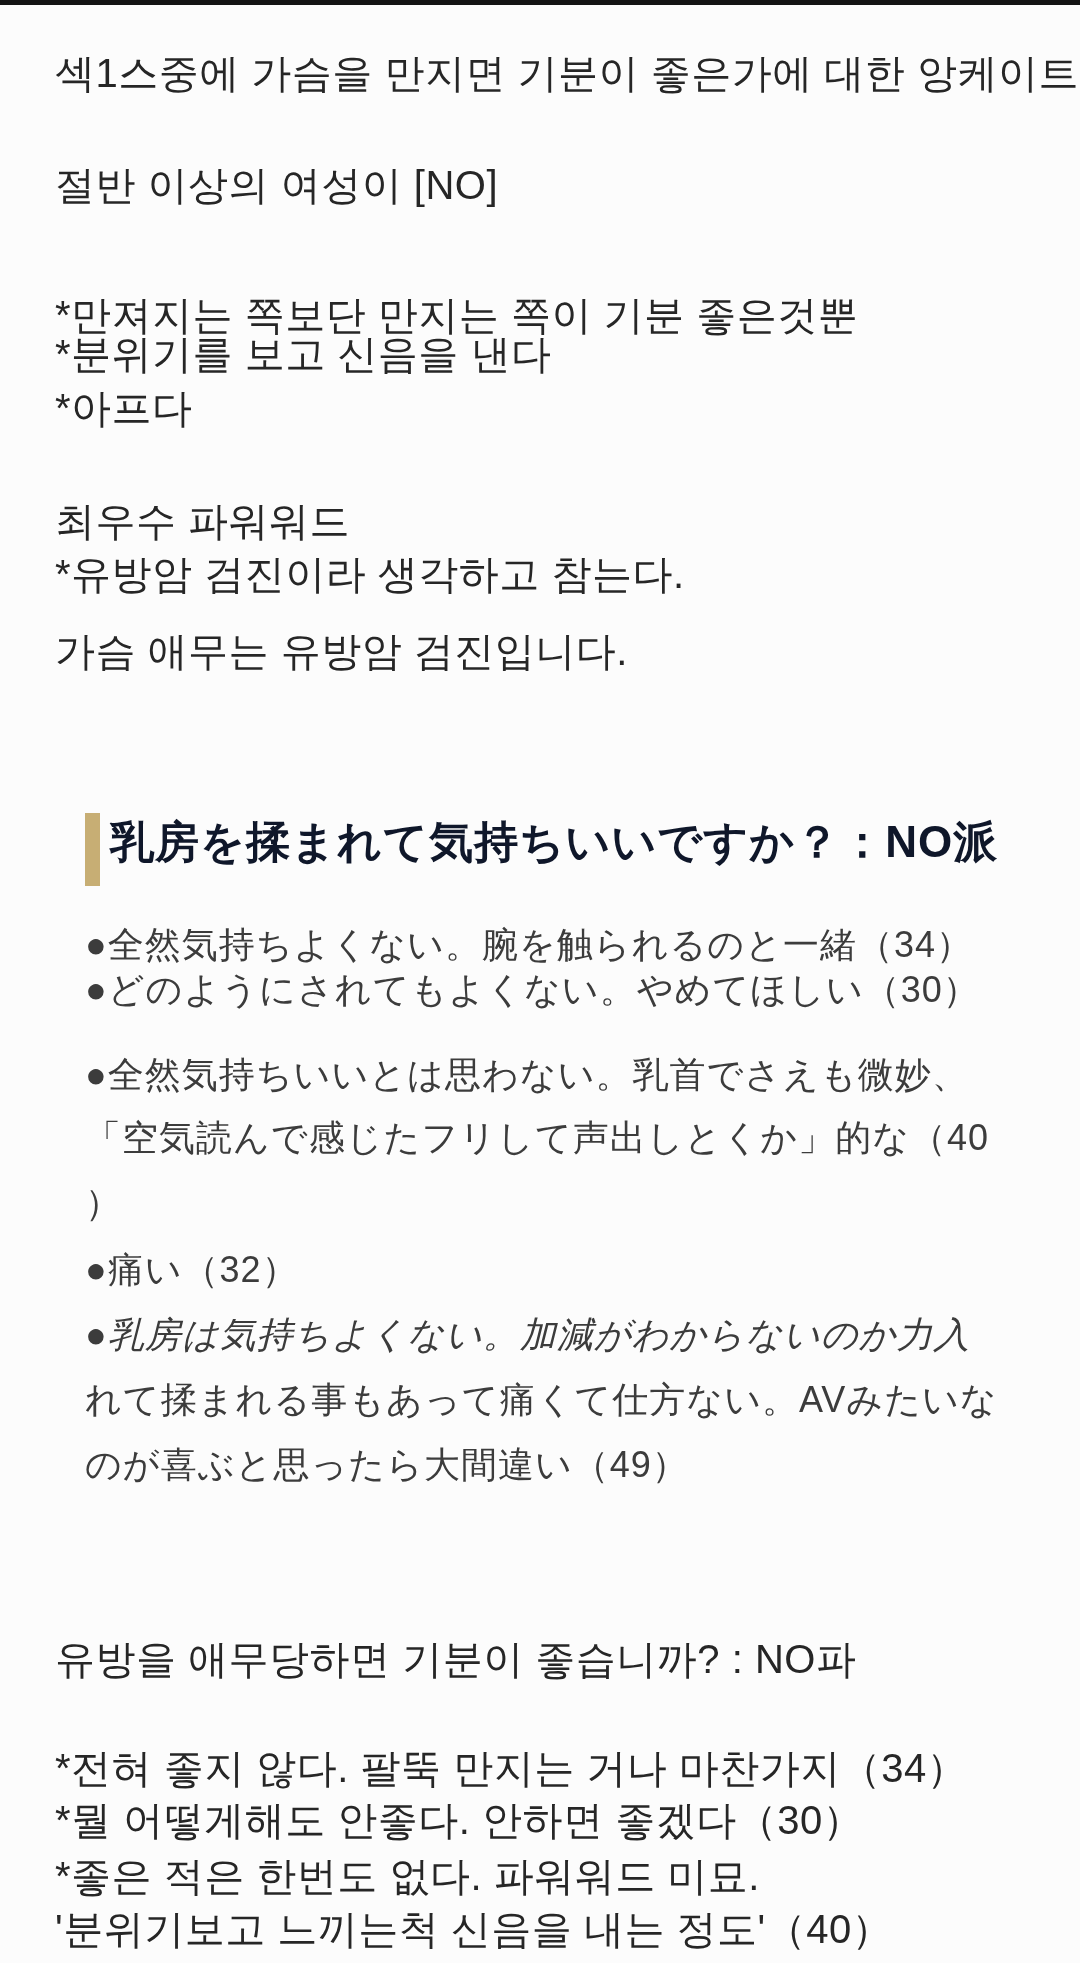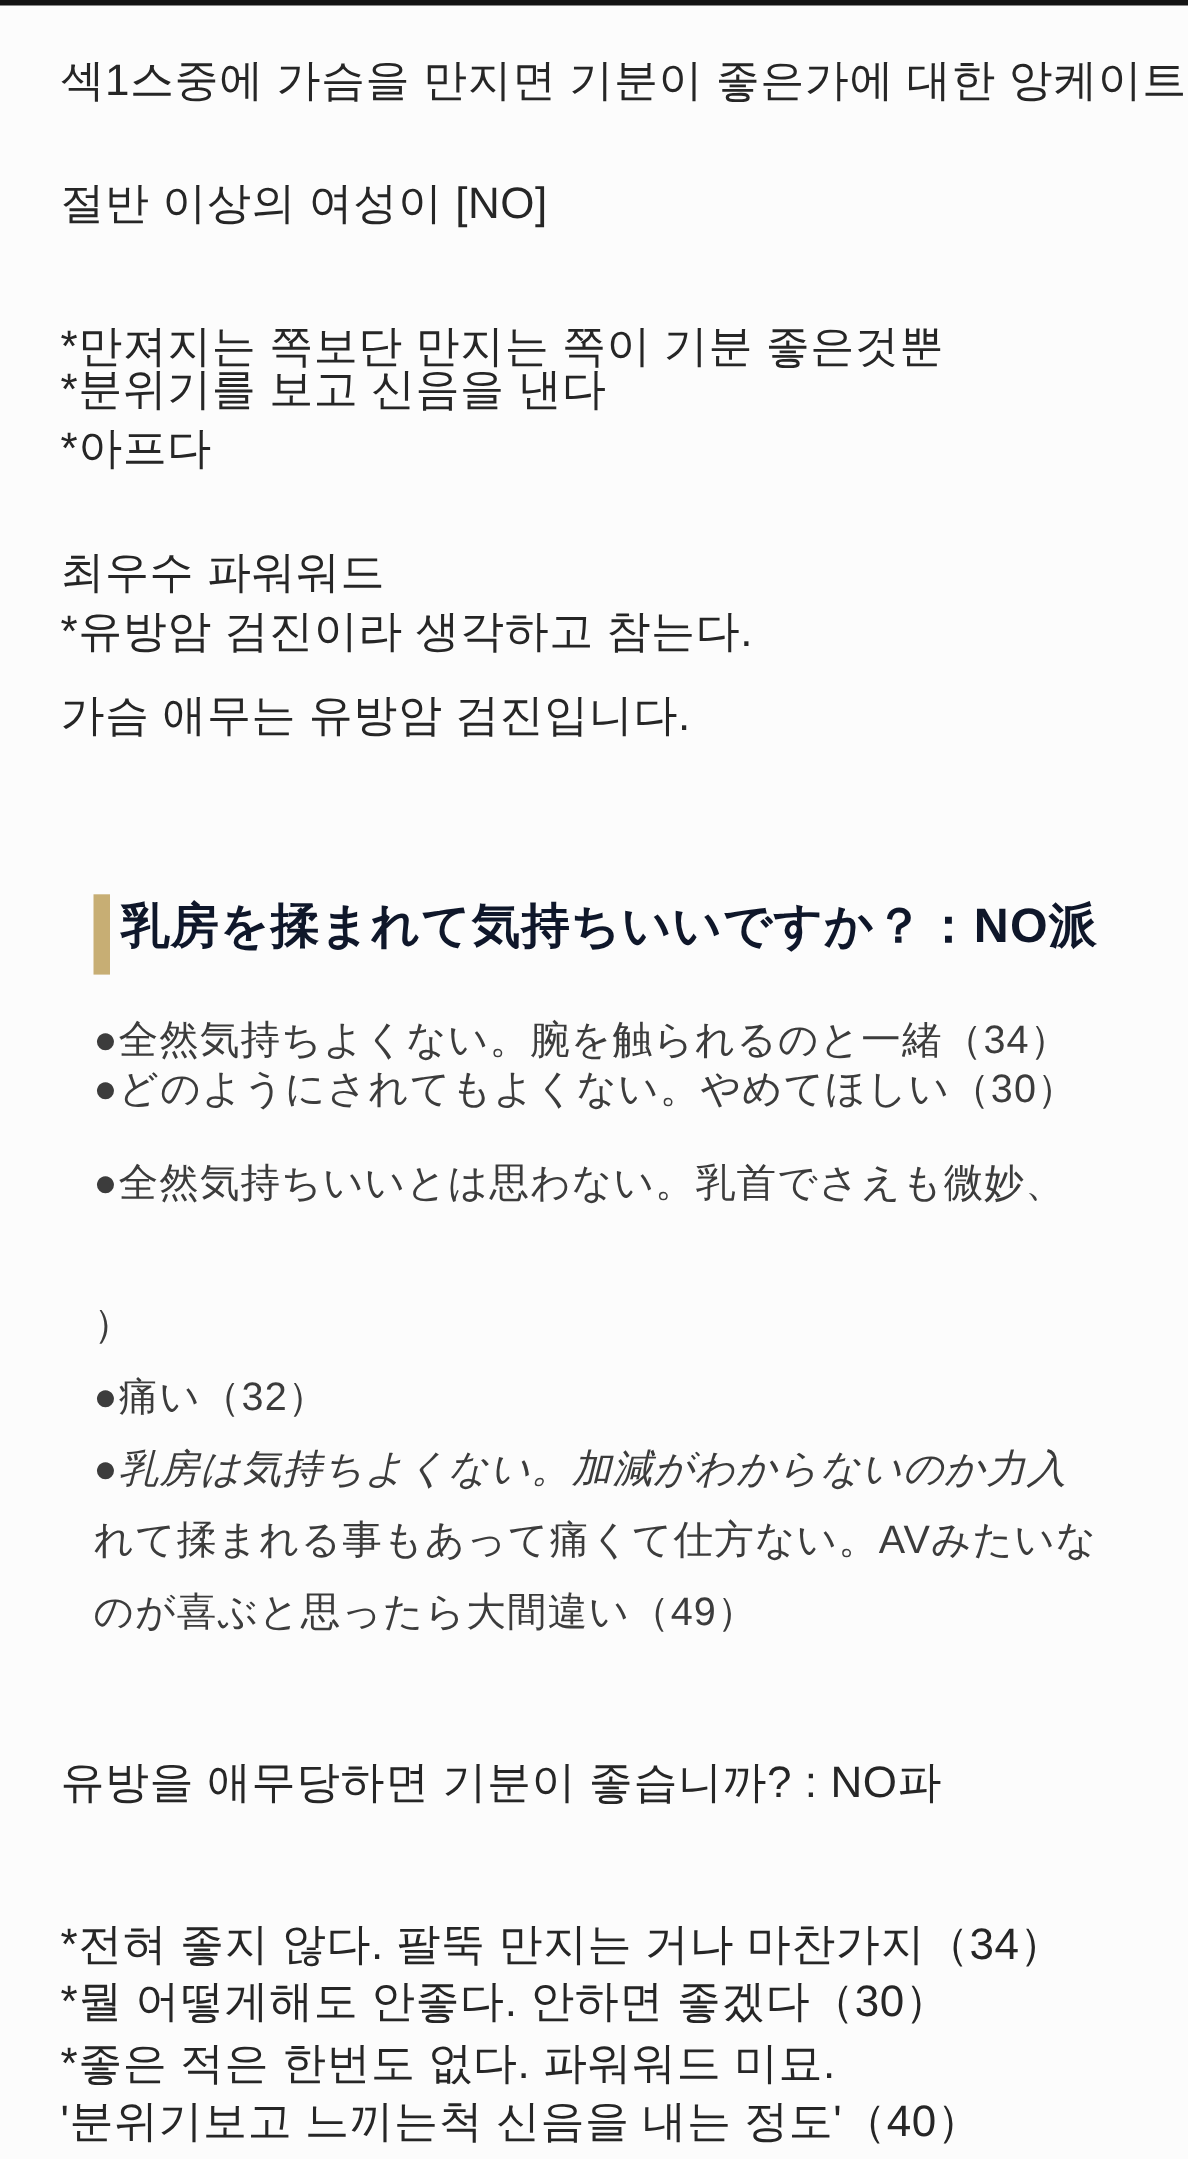--- a/index.html
+++ b/index.html
@@ -66,21 +66,21 @@
   .t8 { top: 628px; }
   .j0 { top: 923px; }
   .j1 { top: 968px; }
   .j2 { top: 1053px; }
   .j3 { top: 1116px; }
   .j4 { top: 1181px; }
   .j5 { top: 1248px; }
   .j6 { top: 1313px; font-style: italic; }
   .j7 { top: 1378px; }
   .j8 { top: 1443px; }
-  .b0 { top: 1598px; }
+  .b0 { top: 1636px; }
   .b1 { top: 1745px; }
   .b2 { top: 1797px; }
   .b3 { top: 1853px; }
   .b4 { top: 1906px; }
 </style>
 </head>
 <body>
 
 <div id="canvas">
 
@@ -97,20 +97,21 @@
   <div class="kr-line t7">*유방암 검진이라 생각하고 참는다.</div>
 
   <div class="kr-line t8">가슴 애무는 유방암 검진입니다.</div>
 
   <div class="jp-heading-bar"></div>
   <div class="jp-heading">乳房を揉まれて気持ちいいですか？：NO派</div>
 
   <div class="jp-line j0">●全然気持ちよくない。腕を触られるのと一緒（34）</div>
   <div class="jp-line j1">●どのようにされてもよくない。やめてほしい（30）</div>
   <div class="jp-line j2">●全然気持ちいいとは思わない。乳首でさえも微妙、</div>
+  <div class="jp-line j3">「空気読んで感じたフリして声出しとくか」的な（40</div>
   <div class="jp-line j4">）</div>
   <div class="jp-line j5">●痛い（32）</div>
   <div class="jp-line j6">●乳房は気持ちよくない。加減がわからないのか力入</div>
   <div class="jp-line j7">れて揉まれる事もあって痛くて仕方ない。AVみたいな</div>
   <div class="jp-line j8">のが喜ぶと思ったら大間違い（49）</div>
 
   <div class="kr-line b0">유방을 애무당하면 기분이 좋습니까? : NO파</div>
   <div class="kr-line b1">*전혀 좋지 않다. 팔뚝 만지는 거나 마찬가지（34）</div>
   <div class="kr-line b2">*뭘 어떻게해도 안좋다. 안하면 좋겠다（30）</div>
   <div class="kr-line b3">*좋은 적은 한번도 없다. 파워워드 미묘.</div>

